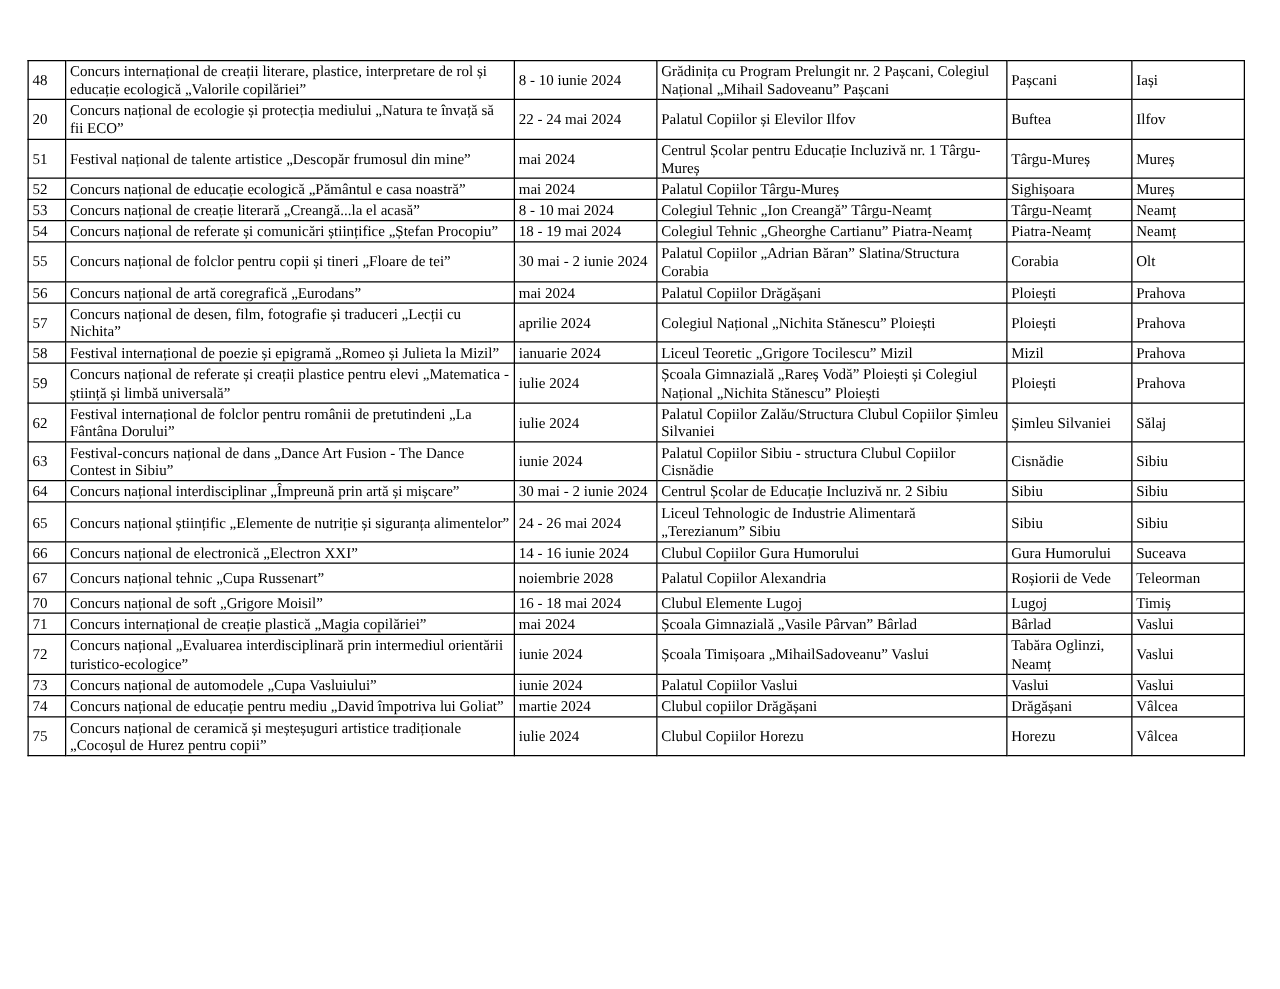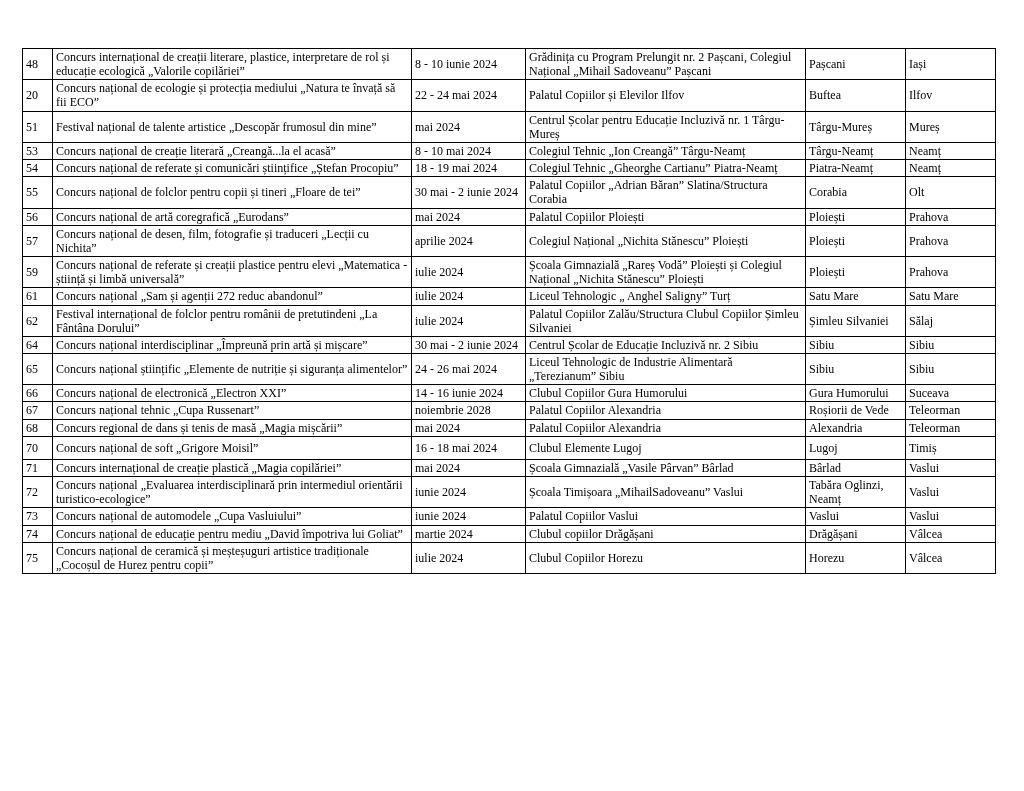--- a/index.html
+++ b/index.html
@@ -70,20 +70,28 @@
         </tr>
         <tr>
           <td class="col-nr">51</td>
           <td class="col-name">Festival național de talente artistice „Descopăr frumosul din mine”</td>
           <td class="col-date">mai 2024</td>
           <td class="col-organizer">Centrul Școlar pentru Educație Incluzivă nr. 1 Târgu-Mureș</td>
           <td class="col-city">Târgu-Mureș</td>
           <td class="col-county">Mureș</td>
         </tr>
         <tr>
+          <td class="col-nr">52</td>
+          <td class="col-name">Concurs național de educație ecologică „Pământul e casa noastră”</td>
+          <td class="col-date">mai 2024</td>
+          <td class="col-organizer">Palatul Copiilor Târgu-Mureș</td>
+          <td class="col-city">Sighișoara</td>
+          <td class="col-county">Mureș</td>
+        </tr>
+        <tr>
           <td class="col-nr">53</td>
           <td class="col-name">Concurs național de creație literară „Creangă...la el acasă”</td>
           <td class="col-date">8 - 10 mai 2024</td>
           <td class="col-organizer">Colegiul Tehnic „Ion Creangă” Târgu-Neamț</td>
           <td class="col-city">Târgu-Neamț</td>
           <td class="col-county">Neamț</td>
         </tr>
         <tr>
           <td class="col-nr">54</td>
           <td class="col-name">Concurs național de referate și comunicări științifice „Ștefan Procopiu”</td>
@@ -97,57 +105,65 @@
           <td class="col-name">Concurs național de folclor pentru copii și tineri „Floare de tei”</td>
           <td class="col-date">30 mai - 2 iunie 2024</td>
           <td class="col-organizer">Palatul Copiilor „Adrian Băran” Slatina/Structura Corabia</td>
           <td class="col-city">Corabia</td>
           <td class="col-county">Olt</td>
         </tr>
         <tr>
           <td class="col-nr">56</td>
           <td class="col-name">Concurs național de artă coregrafică „Eurodans”</td>
           <td class="col-date">mai 2024</td>
-          <td class="col-organizer">Palatul Copiilor Ploiești</td>
+          <td class="col-organizer">Palatul Copiilor Drăgășani</td>
           <td class="col-city">Ploiești</td>
           <td class="col-county">Prahova</td>
         </tr>
         <tr>
           <td class="col-nr">57</td>
           <td class="col-name">Concurs național de desen, film, fotografie și traduceri „Lecții cu Nichita”</td>
           <td class="col-date">aprilie 2024</td>
           <td class="col-organizer">Colegiul Național „Nichita Stănescu” Ploiești</td>
           <td class="col-city">Ploiești</td>
           <td class="col-county">Prahova</td>
         </tr>
         <tr>
+          <td class="col-nr">58</td>
+          <td class="col-name">Festival internațional de poezie și epigramă „Romeo și Julieta la Mizil”</td>
+          <td class="col-date">ianuarie 2024</td>
+          <td class="col-organizer">Liceul Teoretic „Grigore Tocilescu” Mizil</td>
+          <td class="col-city">Mizil</td>
+          <td class="col-county">Prahova</td>
+        </tr>
+        <tr>
           <td class="col-nr">59</td>
           <td class="col-name">Concurs național de referate și creații plastice pentru elevi „Matematica - știință și limbă universală”</td>
           <td class="col-date">iulie 2024</td>
           <td class="col-organizer">Școala Gimnazială „Rareș Vodă” Ploiești și Colegiul Național „Nichita Stănescu” Ploiești</td>
           <td class="col-city">Ploiești</td>
           <td class="col-county">Prahova</td>
-        </tr>
-        <tr>
-          <td class="col-nr">61</td>
-          <td class="col-name">Concurs național „Sam și agenții 272 reduc abandonul”</td>
-          <td class="col-date">iulie 2024</td>
-          <td class="col-organizer">Liceul Tehnologic „ Anghel Saligny” Turț</td>
-          <td class="col-city">Satu Mare</td>
-          <td class="col-county">Satu Mare</td>
         </tr>
         <tr>
           <td class="col-nr">62</td>
           <td class="col-name">Festival internațional de folclor pentru românii de pretutindeni „La Fântâna Dorului”</td>
           <td class="col-date">iulie 2024</td>
           <td class="col-organizer">Palatul Copiilor Zalău/Structura Clubul Copiilor Șimleu Silvaniei</td>
           <td class="col-city">Șimleu Silvaniei</td>
           <td class="col-county">Sălaj</td>
         </tr>
         <tr>
+          <td class="col-nr">63</td>
+          <td class="col-name">Festival-concurs național de dans „Dance Art Fusion - The Dance Contest in Sibiu”</td>
+          <td class="col-date">iunie 2024</td>
+          <td class="col-organizer">Palatul Copiilor Sibiu - structura Clubul Copiilor Cisnădie</td>
+          <td class="col-city">Cisnădie</td>
+          <td class="col-county">Sibiu</td>
+        </tr>
+        <tr>
           <td class="col-nr">64</td>
           <td class="col-name">Concurs național interdisciplinar „Împreună prin artă și mișcare”</td>
           <td class="col-date">30 mai - 2 iunie 2024</td>
           <td class="col-organizer">Centrul Școlar de Educație Incluzivă nr. 2 Sibiu</td>
           <td class="col-city">Sibiu</td>
           <td class="col-county">Sibiu</td>
         </tr>
         <tr>
           <td class="col-nr">65</td>
           <td class="col-name">Concurs național științific „Elemente de nutriție și siguranța alimentelor”</td>
@@ -166,28 +182,20 @@
         </tr>
         <tr>
           <td class="col-nr">67</td>
           <td class="col-name">Concurs național tehnic „Cupa Russenart”</td>
           <td class="col-date">noiembrie 2028</td>
           <td class="col-organizer">Palatul Copiilor Alexandria</td>
           <td class="col-city">Roșiorii de Vede</td>
           <td class="col-county">Teleorman</td>
         </tr>
         <tr>
-          <td class="col-nr">68</td>
-          <td class="col-name">Concurs regional de dans și tenis de masă „Magia mișcării”</td>
-          <td class="col-date">mai 2024</td>
-          <td class="col-organizer">Palatul Copiilor Alexandria</td>
-          <td class="col-city">Alexandria</td>
-          <td class="col-county">Teleorman</td>
-        </tr>
-        <tr>
           <td class="col-nr">70</td>
           <td class="col-name">Concurs național de soft „Grigore Moisil”</td>
           <td class="col-date">16 - 18 mai 2024</td>
           <td class="col-organizer">Clubul Elemente Lugoj</td>
           <td class="col-city">Lugoj</td>
           <td class="col-county">Timiș</td>
         </tr>
         <tr>
           <td class="col-nr">71</td>
           <td class="col-name">Concurs internațional de creație plastică „Magia copilăriei”</td>

